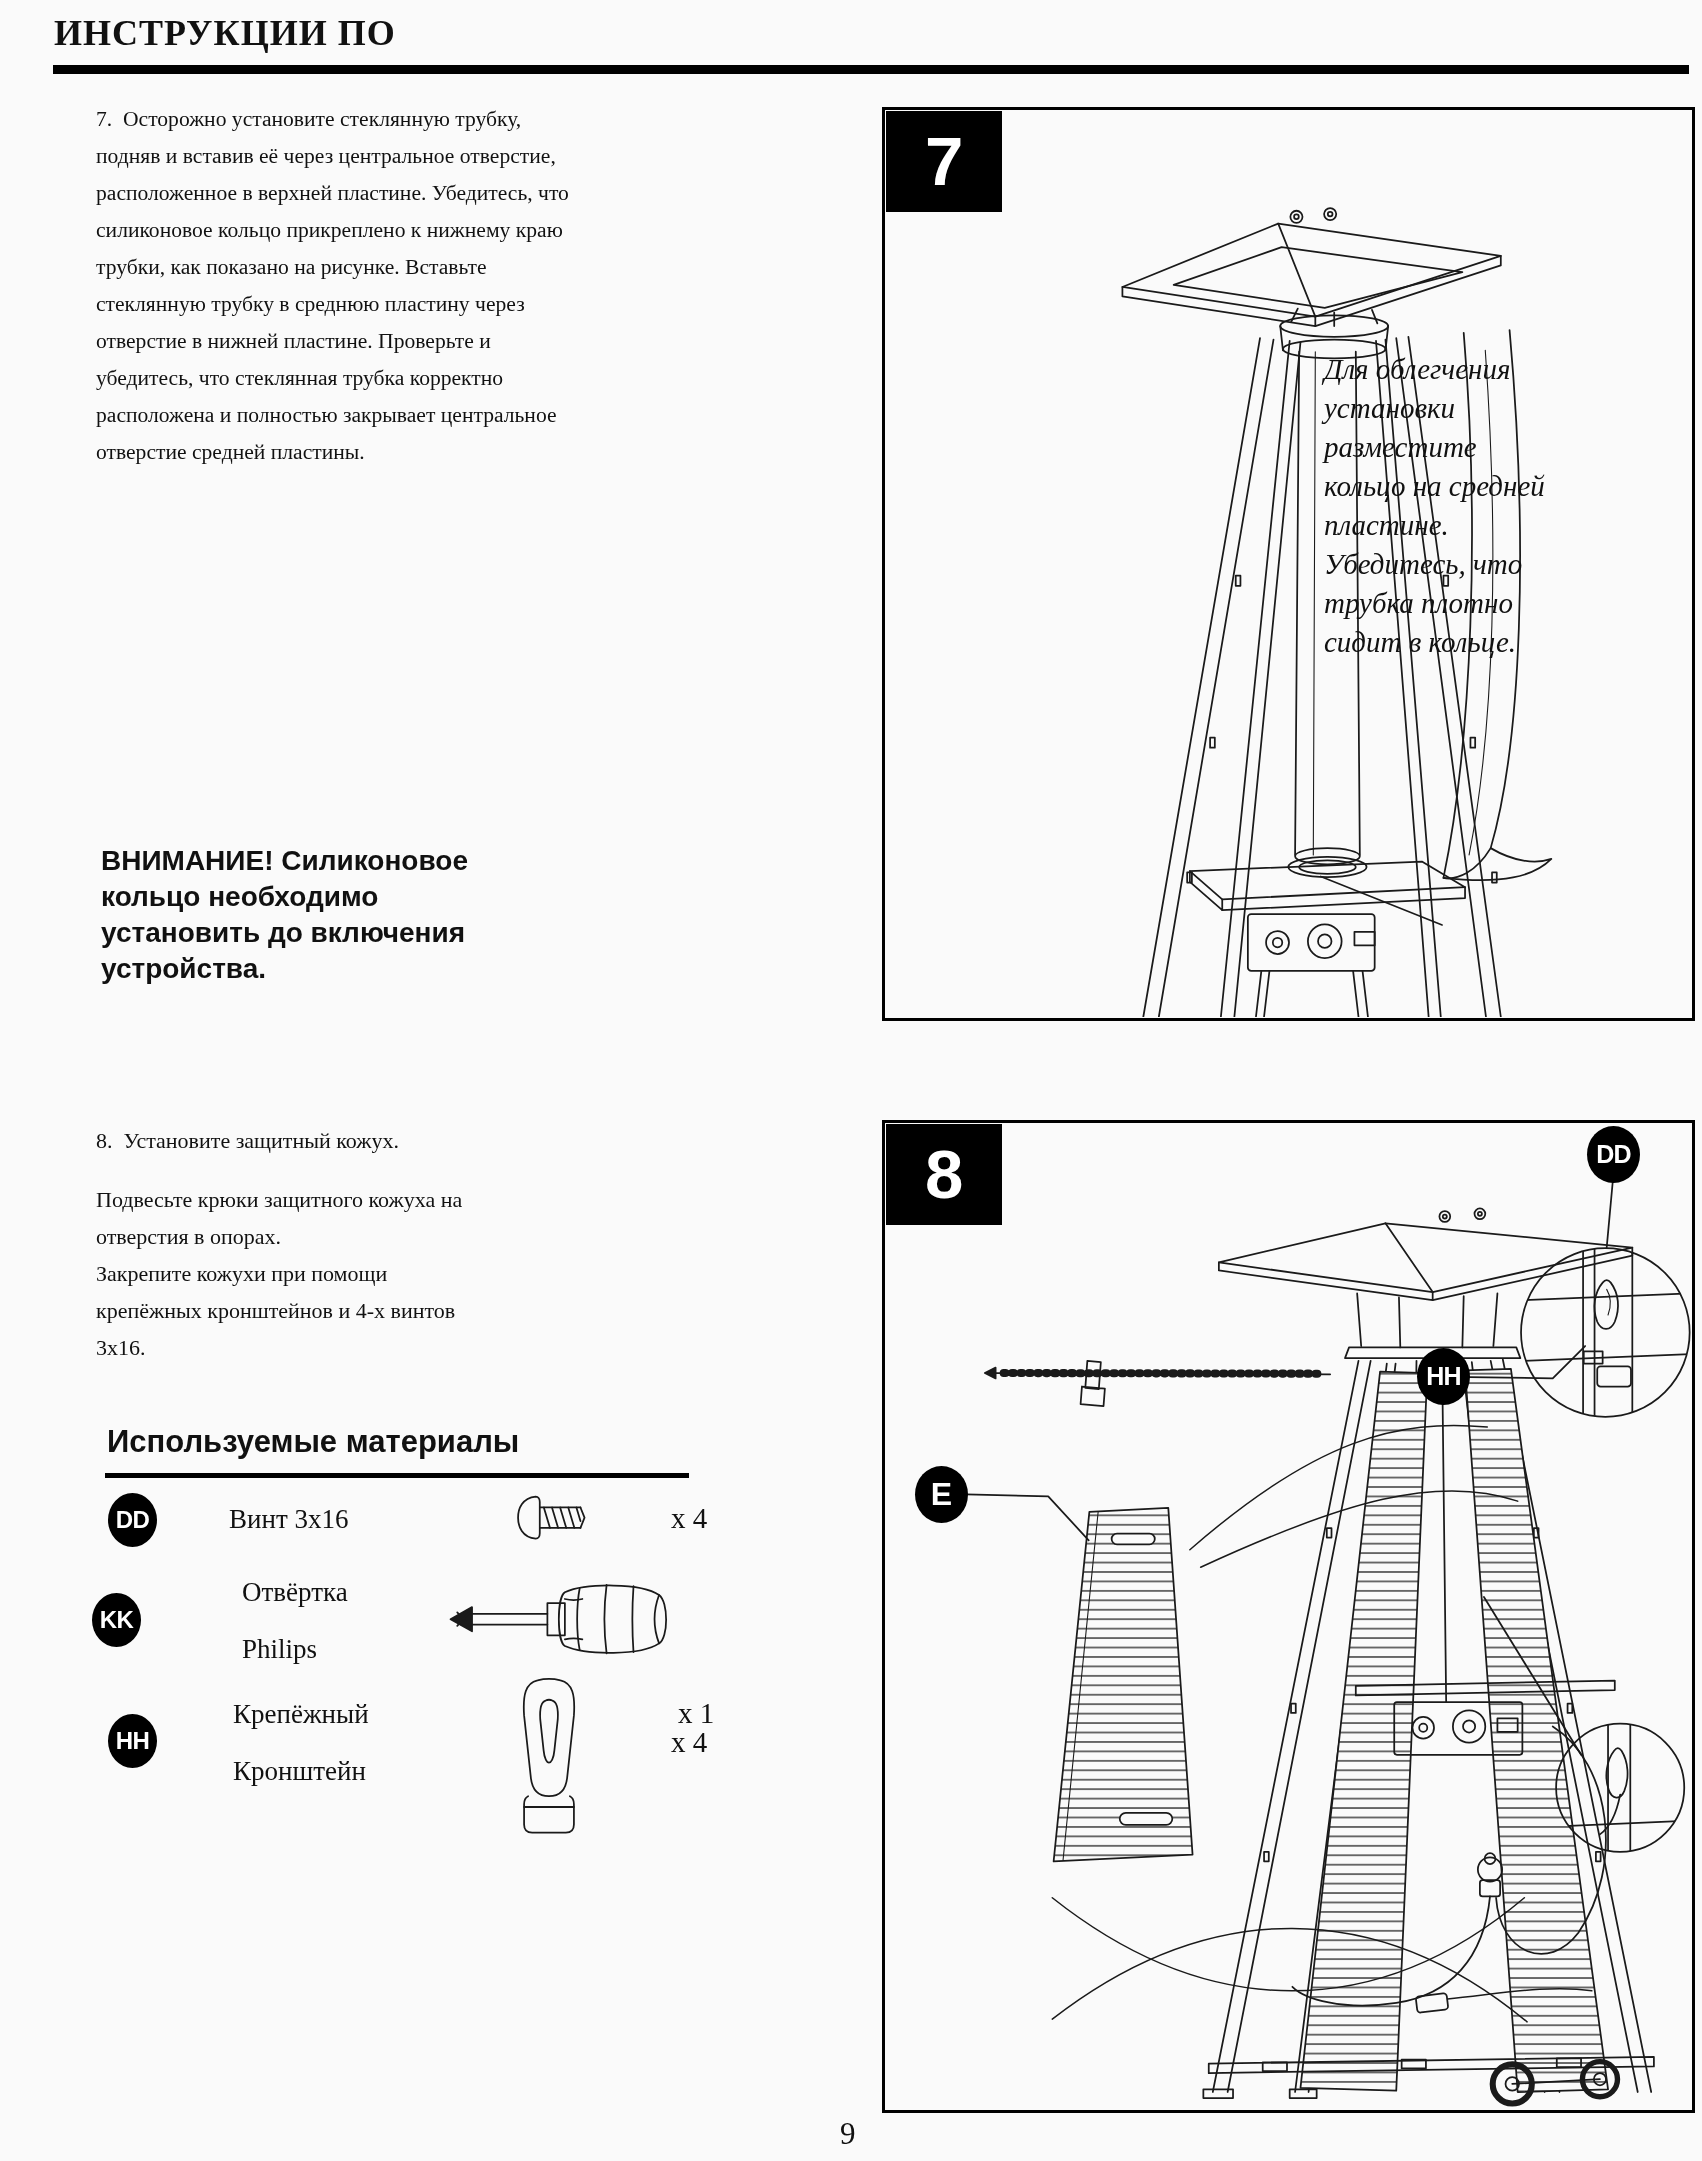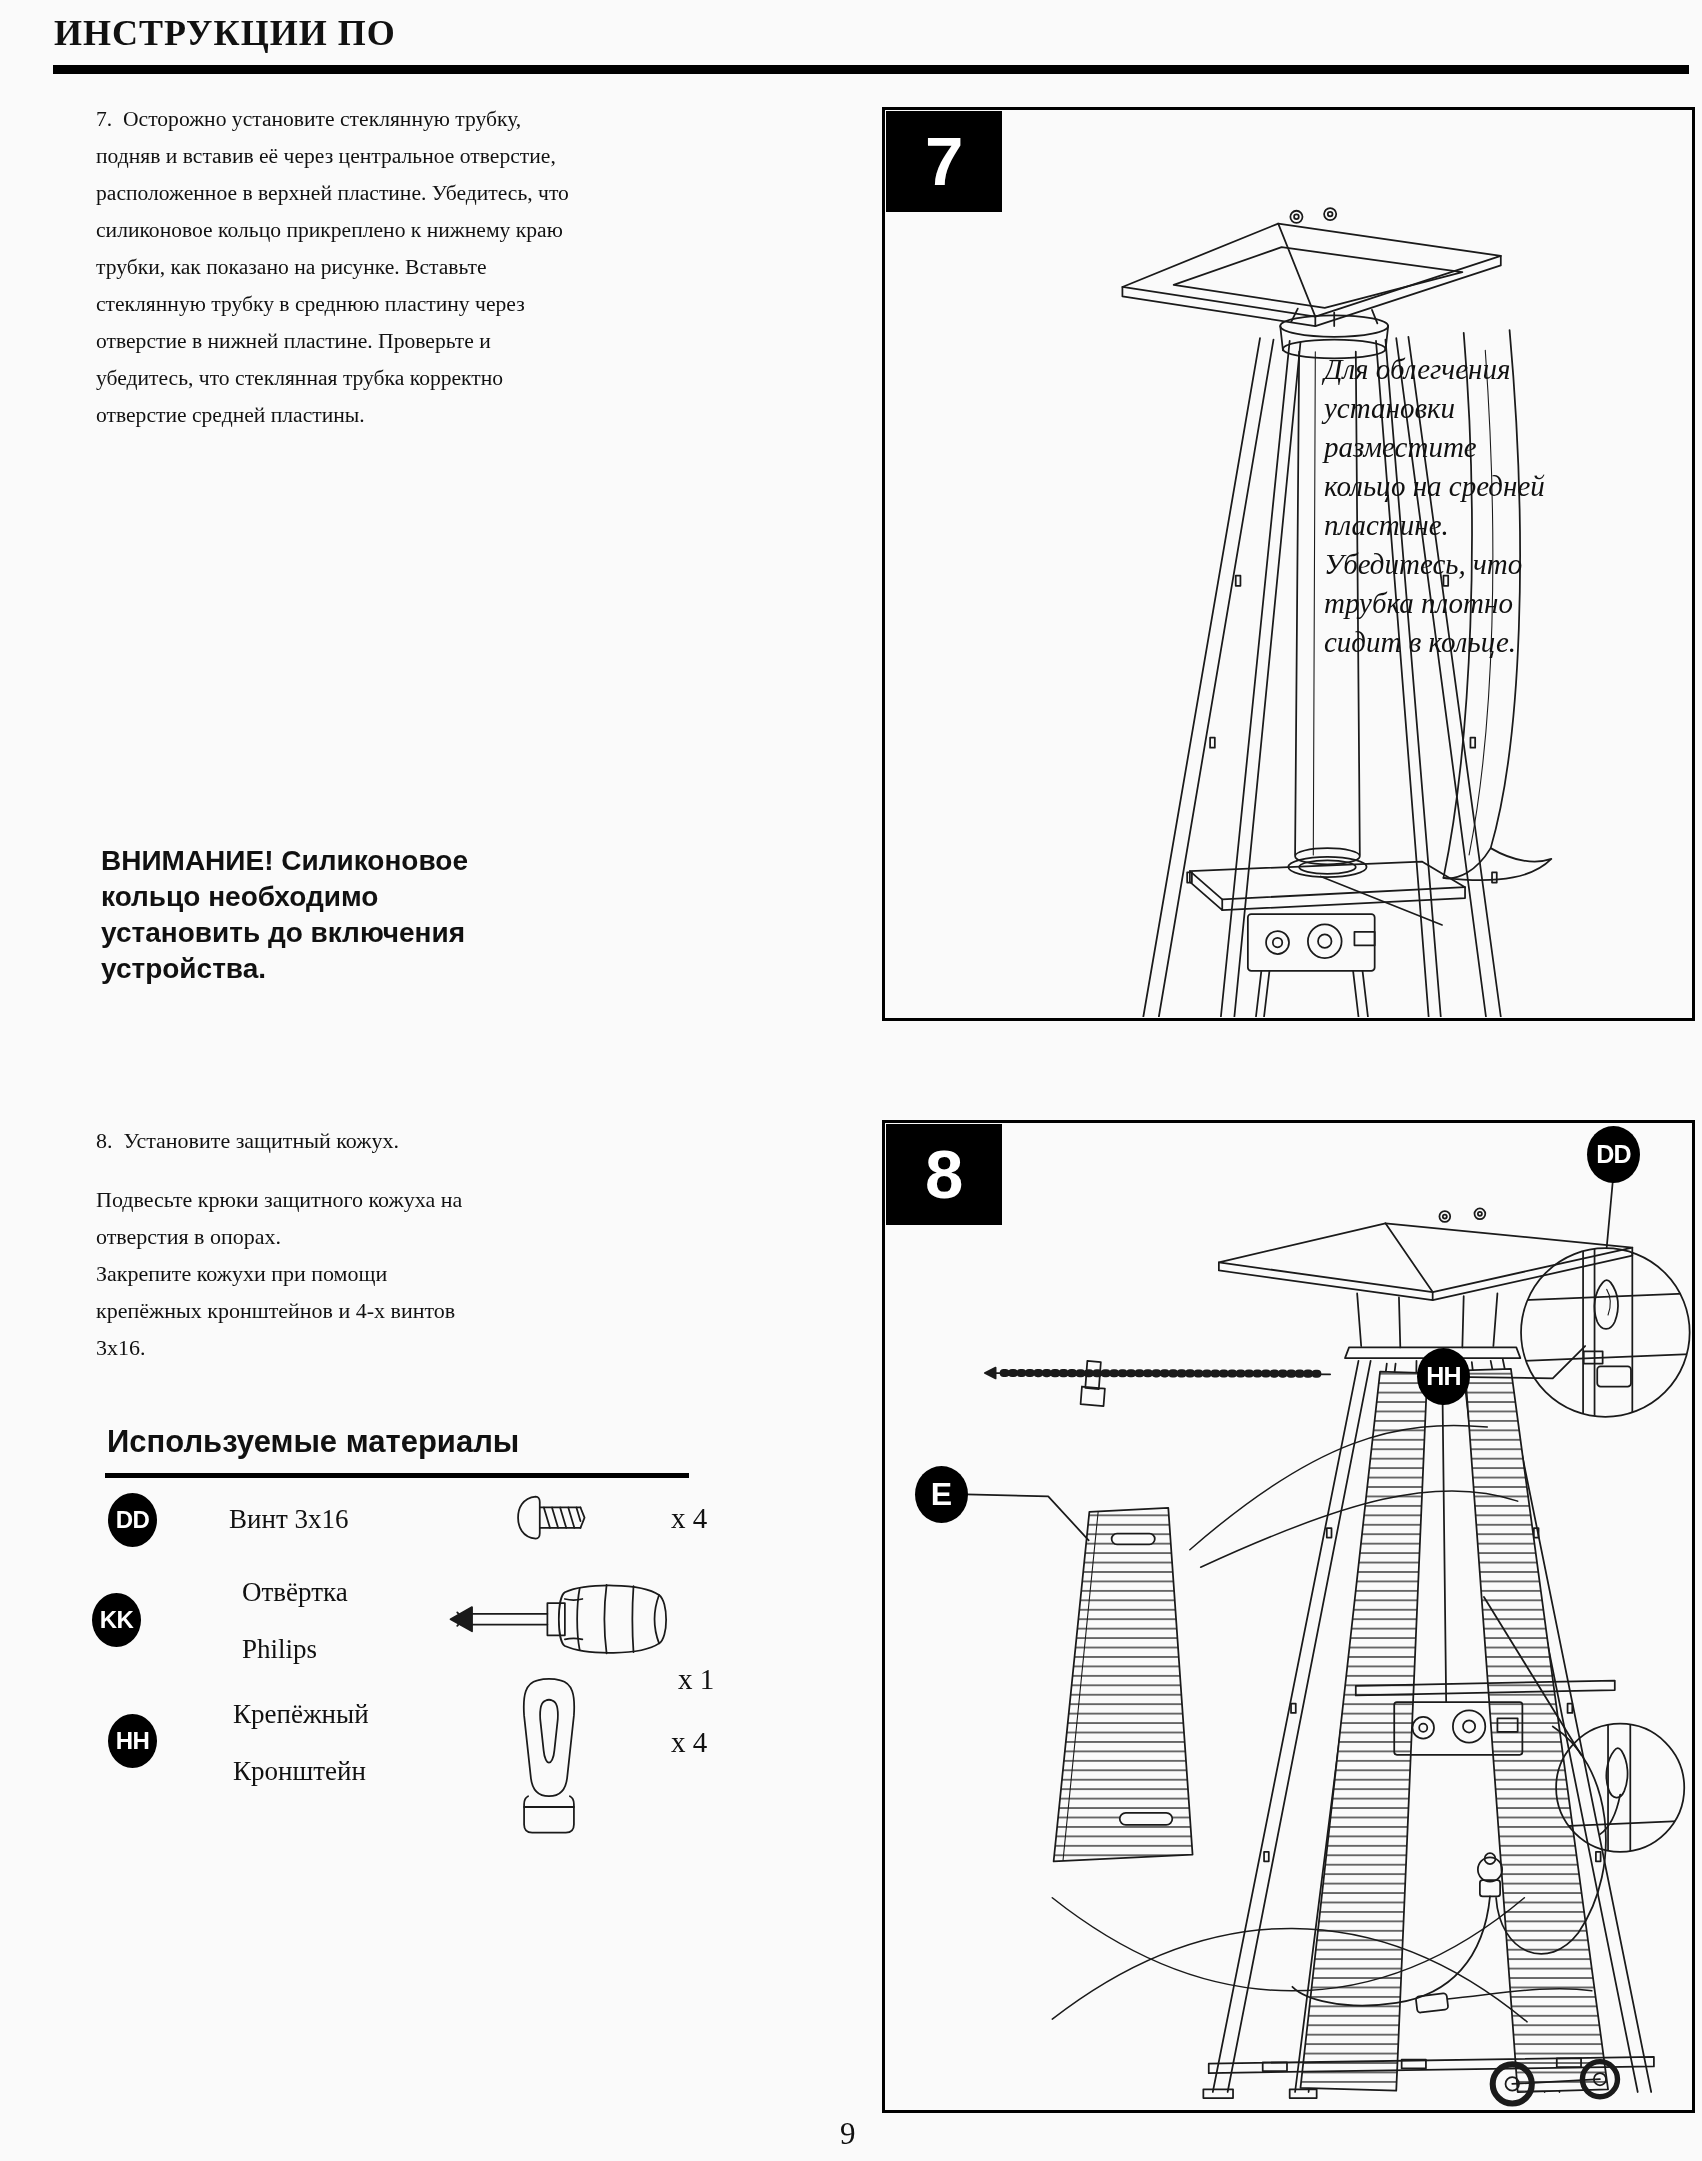--- a/index.html
+++ b/index.html
@@ -58,20 +58,21 @@
 
 <div class="abs step7-text">
     <div>7.&nbsp; Осторожно установите стеклянную трубку,</div>
     <div>подняв и вставив её через центральное отверстие,</div>
     <div>расположенное в верхней пластине. Убедитесь, что</div>
     <div>силиконовое кольцо прикреплено к нижнему краю</div>
     <div>трубки, как показано на рисунке. Вставьте</div>
     <div>стеклянную трубку в среднюю пластину через</div>
     <div>отверстие в нижней пластине. Проверьте и</div>
     <div>убедитесь, что стеклянная трубка корректно</div>
+    <div>расположена и полностью закрывает центральное</div>
     <div>отверстие средней пластины.</div>
   </div>
 
 <div class="abs warning-text">
     <div>ВНИМАНИЕ! Силиконовое</div>
     <div>кольцо необходимо</div>
     <div>установить до включения</div>
     <div>устройства.</div>
   </div>
 
@@ -113,21 +114,21 @@
     <path d="M40 74 H152 M40 90 H152"></path>
     <rect x="152" y="58" width="26" height="48"></rect>
     <path d="M178 42 C210 28 292 28 318 46 C332 56 332 110 318 118 C292 136 210 136 178 122 C166 114 166 50 178 42 Z"></path>
     <path d="M200 36 C195 62 195 102 200 128"></path>
     <path d="M240 31 C236 62 236 102 240 133"></path>
     <path d="M280 33 C278 62 278 102 280 131"></path>
     <path d="M318 46 C309 70 309 94 318 118"></path>
     <path d="M178 52 C186 54 196 54 204 52 M178 112 C186 110 196 110 204 112"></path>
   </g>
 </svg>
-<div class="abs mat-qty" style="left:678px;top:1663px;">x 1</div>
+<div class="abs mat-qty" style="left:678px;top:1697px;">x 1</div>
 
 <div class="abs badge" style="left:108px;top:1714px;">HH</div>
 <div class="abs mat-label" style="left:214px;top:1686px;margin-left:19px;">
     <div>Крепёжный</div>
     <div>Кронштейн</div>
   </div>
 <svg class="abs" style="left:505px;top:1675px;" width="88" height="165" viewBox="0 0 130 245">
   <g stroke="#1a1a1a" stroke-width="2.6" fill="none" stroke-linecap="round" stroke-linejoin="round">
     <path d="M48 8 C30 12 26 30 28 60 L38 152 C40 172 50 180 65 180 C80 180 90 172 92 152 L102 60 C104 30 100 12 82 8 C70 5 60 5 48 8 Z"></path>
     <path d="M60 38 C53 40 51 50 52 66 L57 112 C58 124 62 130 65 130 C68 130 72 124 73 112 L78 66 C79 50 77 40 70 38 C66 36 64 36 60 38 Z"></path>

